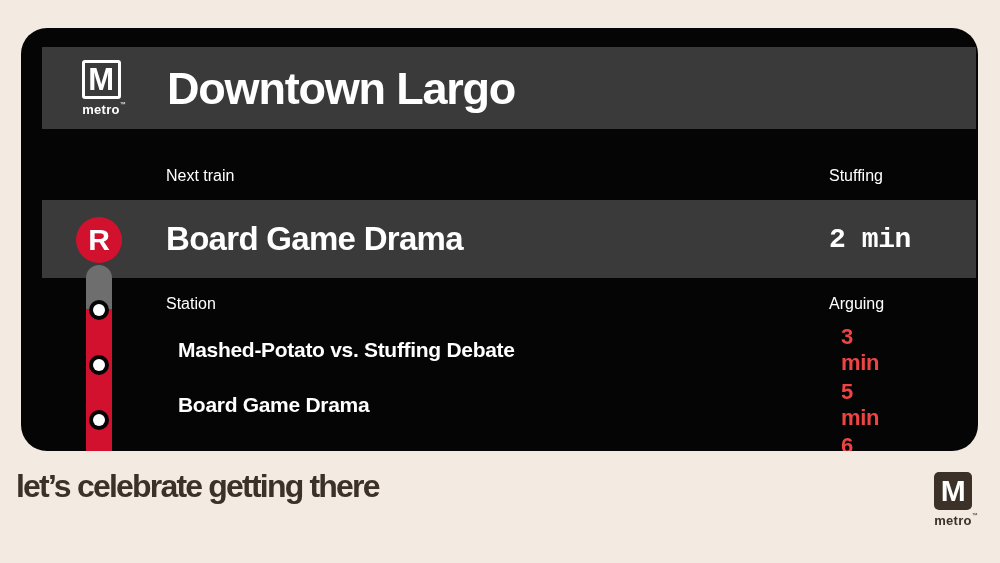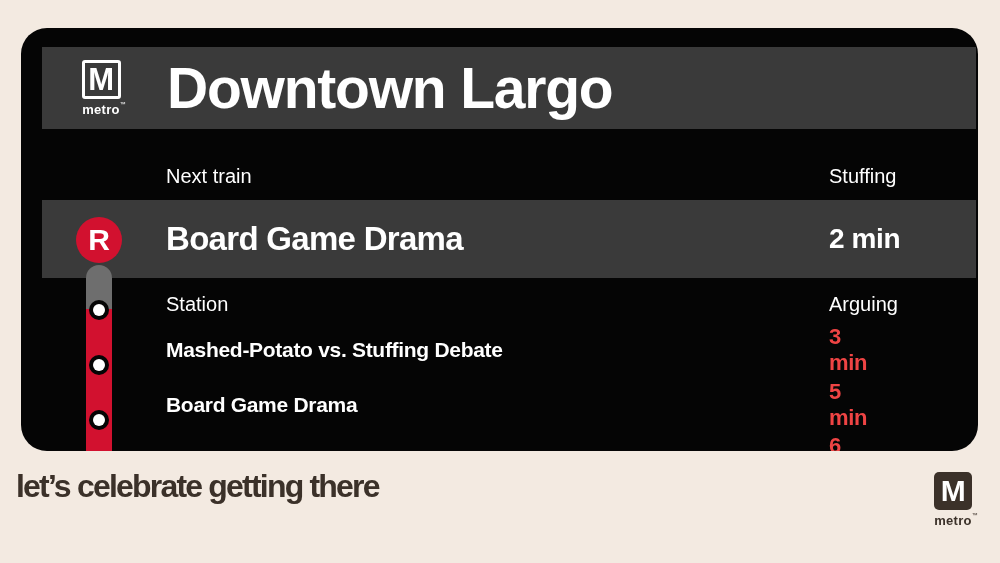--- a/index.html
+++ b/index.html
@@ -42,29 +42,29 @@
     margin-top:3px; color:#FFFFFF;
     font-size:13px; font-weight:bold; letter-spacing:.3px;
     position:relative;
   }
   .logo-word .tm {
     position:absolute; top:-1px; right:-6px;
     font-size:6px; font-weight:normal;
   }
   .station-title {
     margin-left:36px;
-    color:#FFFFFF; font-size:57px; font-weight:bold;
+    color:#FFFFFF; font-size:45px; font-weight:bold;
     letter-spacing:-1.2px; line-height:1;
   }
 
   
   .col-head {
     position:absolute; left:0; width:957px; height:32px;
     display:flex; align-items:center;
-    color:#FFFFFF; font-size:20px; font-weight:normal;
+    color:#FFFFFF; font-size:16px; font-weight:normal;
   }
   .col-head .c-left  { position:absolute; left:145px; }
   .col-head .c-right { position:absolute; left:808px; }
   .ch-next   { top:132px; }
   .ch-station{ top:260px;padding-left:40px; }
 
   
   .train-band {
     position:absolute; left:21px; top:172px;
     width:934px; height:78px;
@@ -76,21 +76,21 @@
     background:#D2112F;
     display:flex; align-items:center; justify-content:center;
     color:#FFFFFF; font-size:30px; font-weight:bold; line-height:1;
   }
   .train-name {
     position:absolute; left:124px; top:50%; transform:translateY(-50%);
     color:#FFFFFF; font-size:33px; font-weight:bold; letter-spacing:-0.7px;
   }
   .train-eta {
     position:absolute; left:787px; top:50%; transform:translateY(-50%);
-    color:#FFFFFF; font-size:28px; font-weight:bold; letter-spacing:-0.4px;
+    color:#FFFFFF; font-size:28px; font-weight:bold; letter-spacing:-0.4px;font-family:Liberation Mono, monospace;
   }
 
   
   .route { position:absolute; left:65px; top:237px; width:26px; height:186px; }
   .route .seg-grey {
     position:absolute; left:0; top:0; width:26px; height:48px;
     background:#6E6E6E; border-radius:13px 13px 0 0;
   }
   .route .seg-red {
     position:absolute; left:0; top:44px; width:26px; height:142px;
@@ -101,21 +101,21 @@
     border-radius:50%; background:#050505;
     display:flex; align-items:center; justify-content:center;
   }
   .route .stop i {
     width:12px; height:12px; border-radius:50%;
     background:#FFFFFF; display:block;
   }
 
   
   .stop-row {
-    position:absolute; left:0; width:757px; height:30px;
+    position:absolute; left:12px; width:757px; height:30px;
     display:flex; align-items:center;
   }
   .stop-row .s-name {
     position:absolute; left:145px;
     color:#FFFFFF; font-size:21px; font-weight:bold; letter-spacing:-0.3px;
   }
   .stop-row .s-status {
     position:absolute; left:808px;
     color:#ef4444; font-size:22px; font-weight:bold; letter-spacing:-0.3px;
   }

